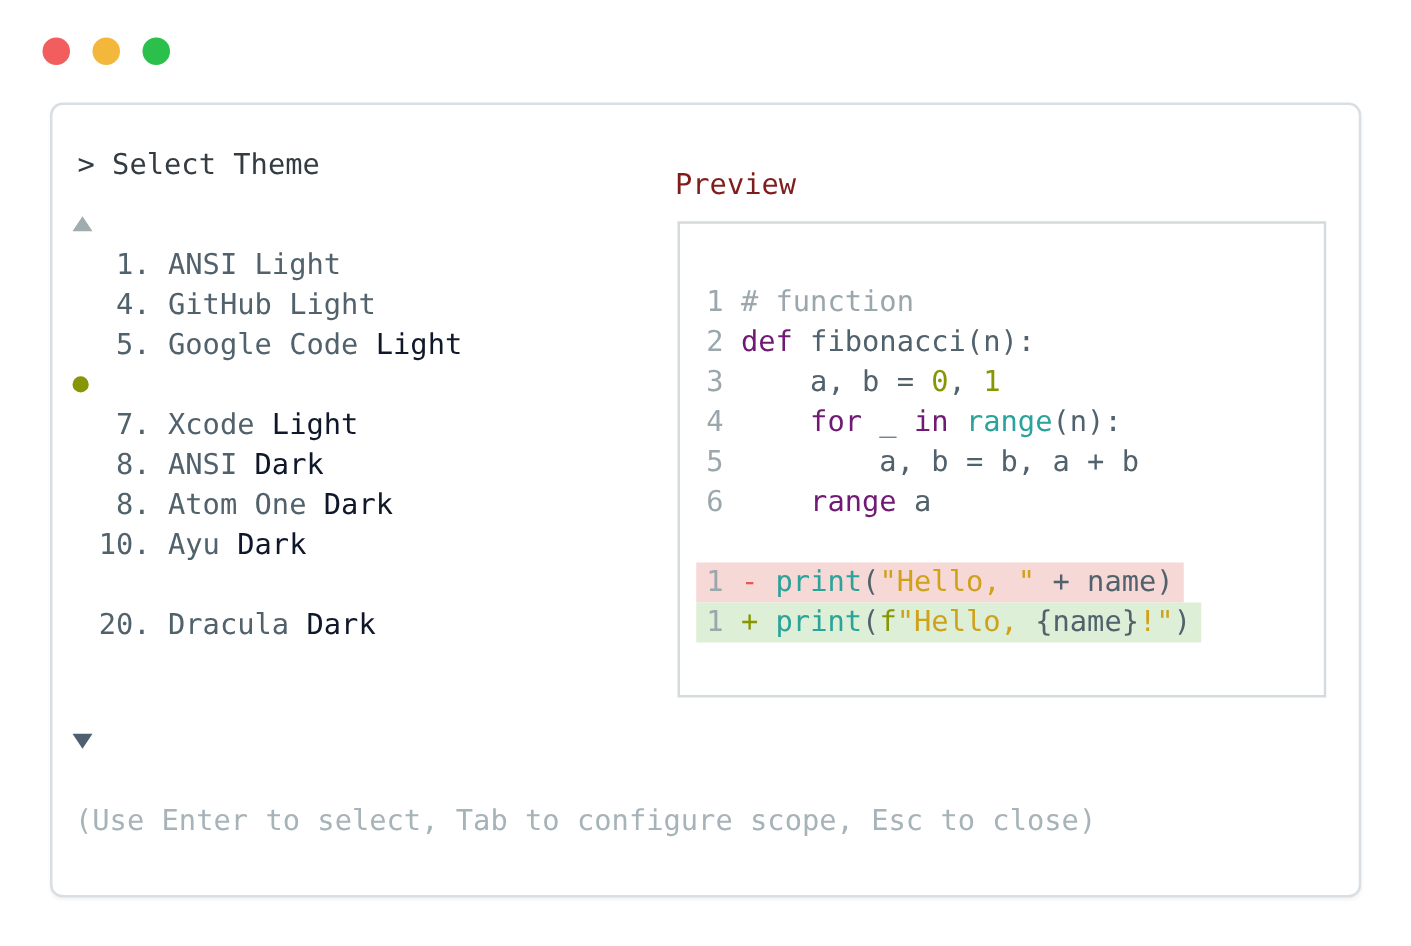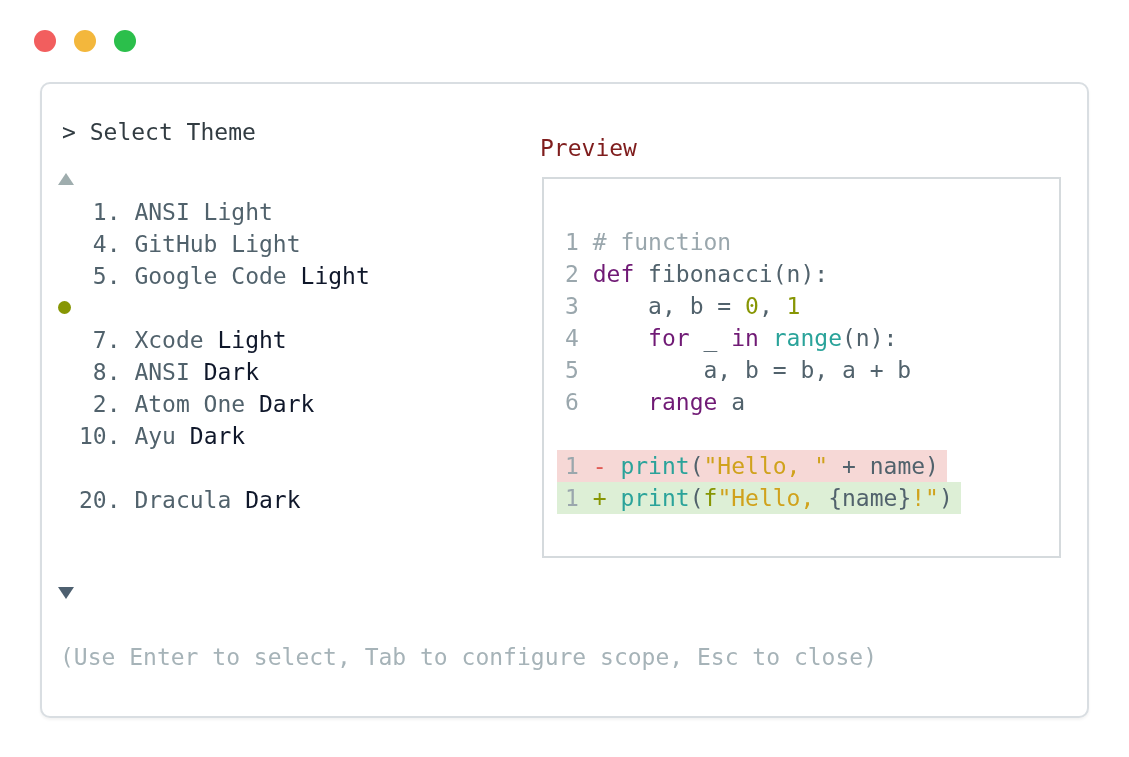--- a/index.html
+++ b/index.html
@@ -79,21 +79,21 @@
   <div class="preview-label">Preview</div>
 
   <div class="arrow arrow-up"></div>
   <div class="list">
       <div class="row"><span class="marker"></span><span class="txt"><span> 1. ANSI Light</span></span></div>
       <div class="row"><span class="marker"></span><span class="txt"><span> 4. GitHub Light</span></span></div>
       <div class="row"><span class="marker"></span><span class="txt"><span> 5. Google Code</span><span class="variant"> Light</span></span></div>
       <div class="row selected"><span class="marker"><span class="bullet"></span></span></div>
       <div class="row"><span class="marker"></span><span class="txt"><span> 7. Xcode</span><span class="variant"> Light</span></span></div>
       <div class="row"><span class="marker"></span><span class="txt"><span> 8. ANSI</span><span class="variant"> Dark</span></span></div>
-      <div class="row"><span class="marker"></span><span class="txt"><span> 2. Atom One</span><span class="variant"> Dark</span></span></div>
+      <div class="row"><span class="marker"></span><span class="txt"><span> 8. Atom One</span><span class="variant"> Dark</span></span></div>
       <div class="row"><span class="marker"></span><span class="txt"><span>10. Ayu</span><span class="variant"> Dark</span></span></div>
       <div class="row"><span class="marker"></span></div>
       <div class="row"><span class="marker"></span><span class="txt"><span>20. Dracula</span><span class="variant"> Dark</span></span></div>
     </div>
   <div class="arrow arrow-down"></div>
 
   <div class="preview-box">
     <div class="code">
         <div class="cl"><span class="ln">1 </span><span class="com"># function</span></div>
         <div class="cl"><span class="ln">2 </span><span class="kw">def</span><span class="pl"> fibonacci(n):</span></div>

